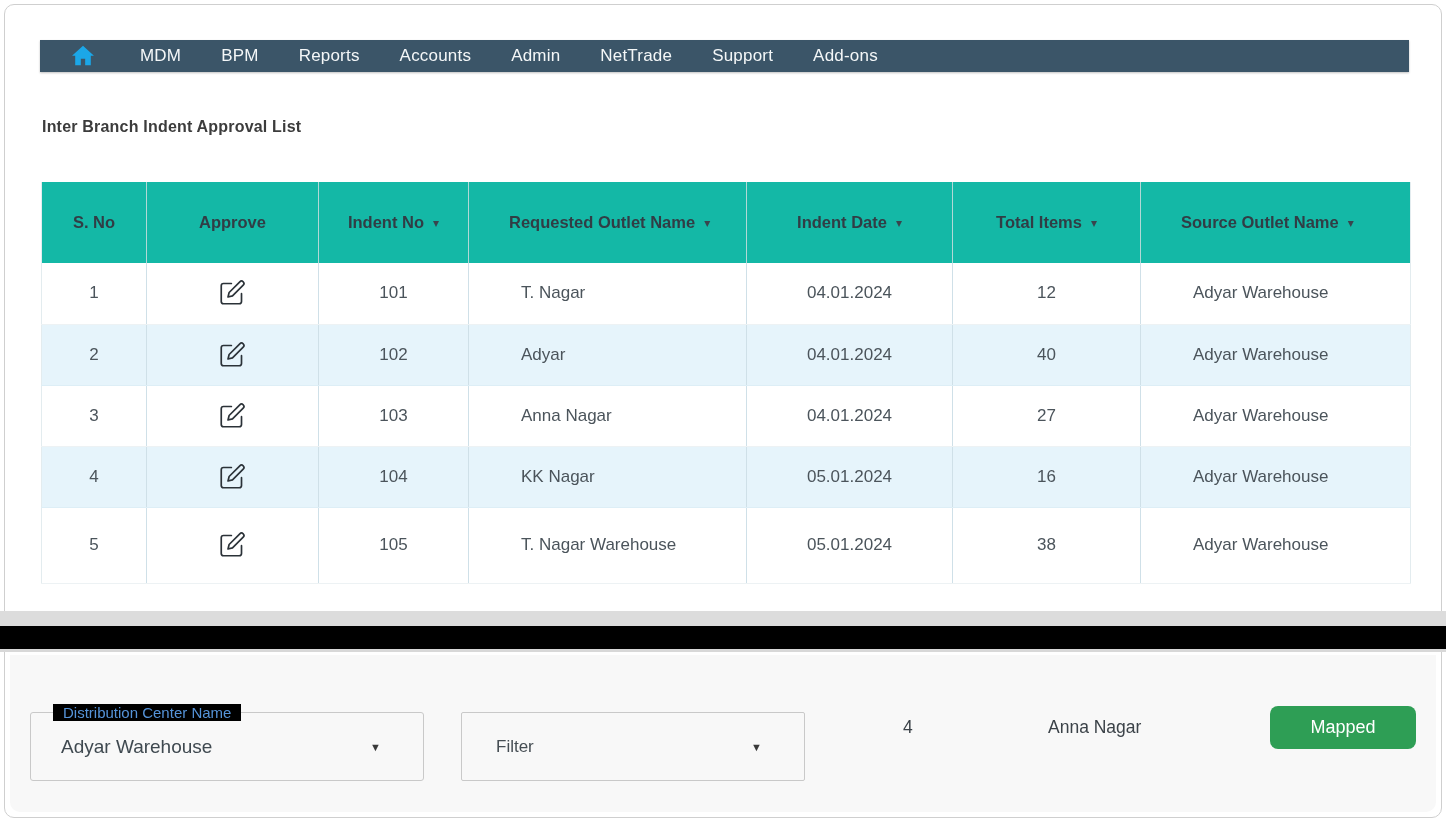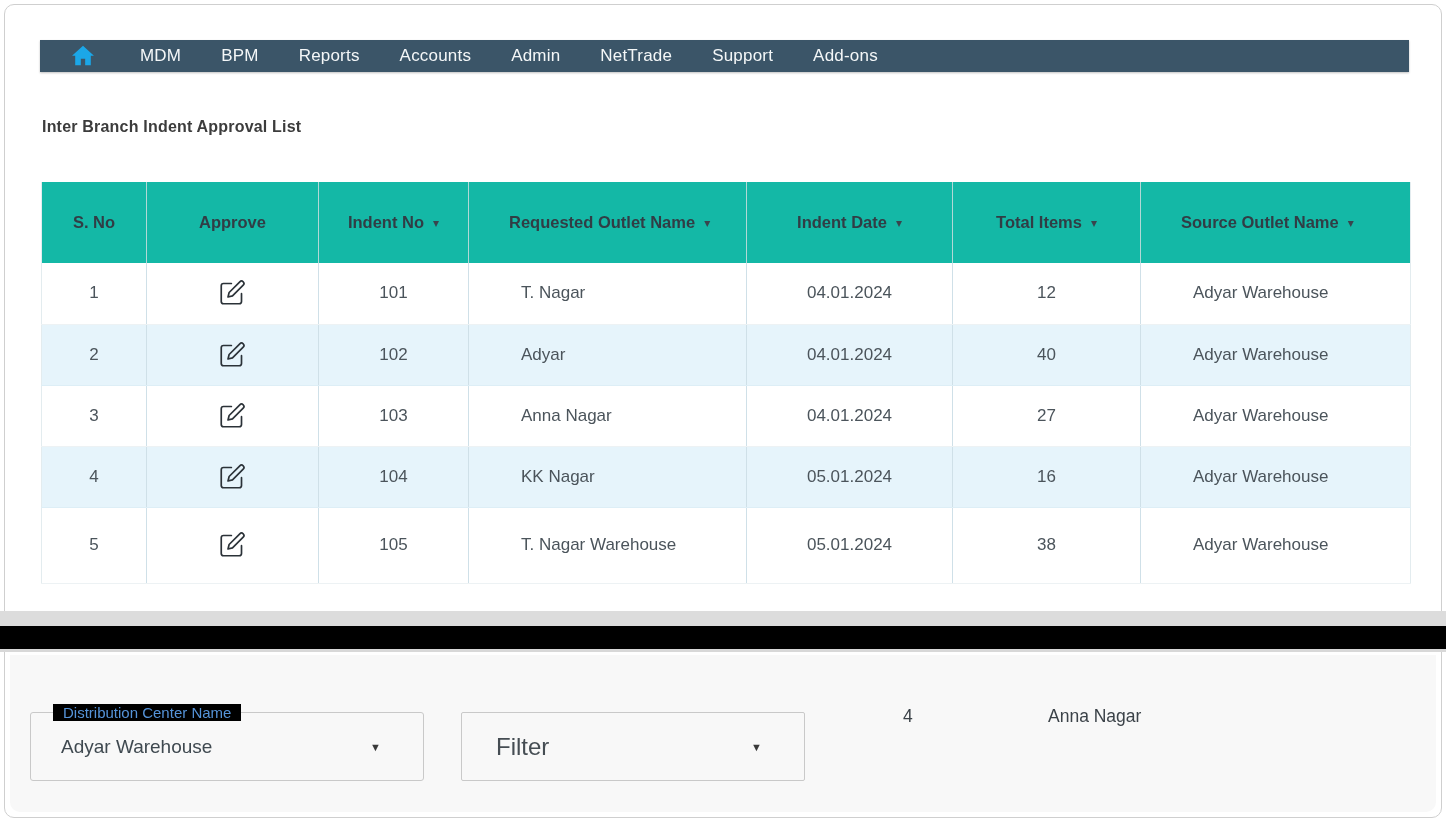--- a/index.html
+++ b/index.html
@@ -75,21 +75,21 @@
   .box-caret {
     position: absolute; right: 42px; top: 50%; transform: translateY(-50%);
     font-size: 11px; color: #3a3a3a;
   }
   .filter-box {
     position: absolute; left: 461px; top: 712px; width: 344px; height: 69px; z-index: 3;
     border: 1px solid #c9c9c9; border-radius: 2px; cursor: pointer;
   }
   .filter-value {
     position: absolute; left: 34px; top: 50%; transform: translateY(-50%);
-    font-size: 24px; color: #454d53;
+    font-size: 17px; color: #454d53;
   }
 
   
   .outlet-table { position: absolute; left: 885px; top: 684px; width: 531px; z-index: 3; }
   .outlet-head {
     display: grid; grid-template-columns: 163px 219px 149px;
     padding-bottom: 14px; border-bottom: 1px solid #c3c3c3;
   }
   .outlet-head .h { font-size: 17.5px; color: #3b4248; }
   .outlet-head .h.r { text-align: right; }
@@ -250,14 +250,17 @@
 
 <div class="filter-box">
   <span class="filter-value">Filter</span>
   <span class="box-caret">▼</span>
 </div>
 
 <div class="outlet-table">
   <div class="outlet-row">
     <span class="outlet-id">4</span>
     <span class="outlet-name">Anna Nagar</span>
+    <span class="mapped-cell">
+      <button class="mapped-btn">Mapped</button>
+    </span>
   </div>
 </div>
 
 </body></html>

